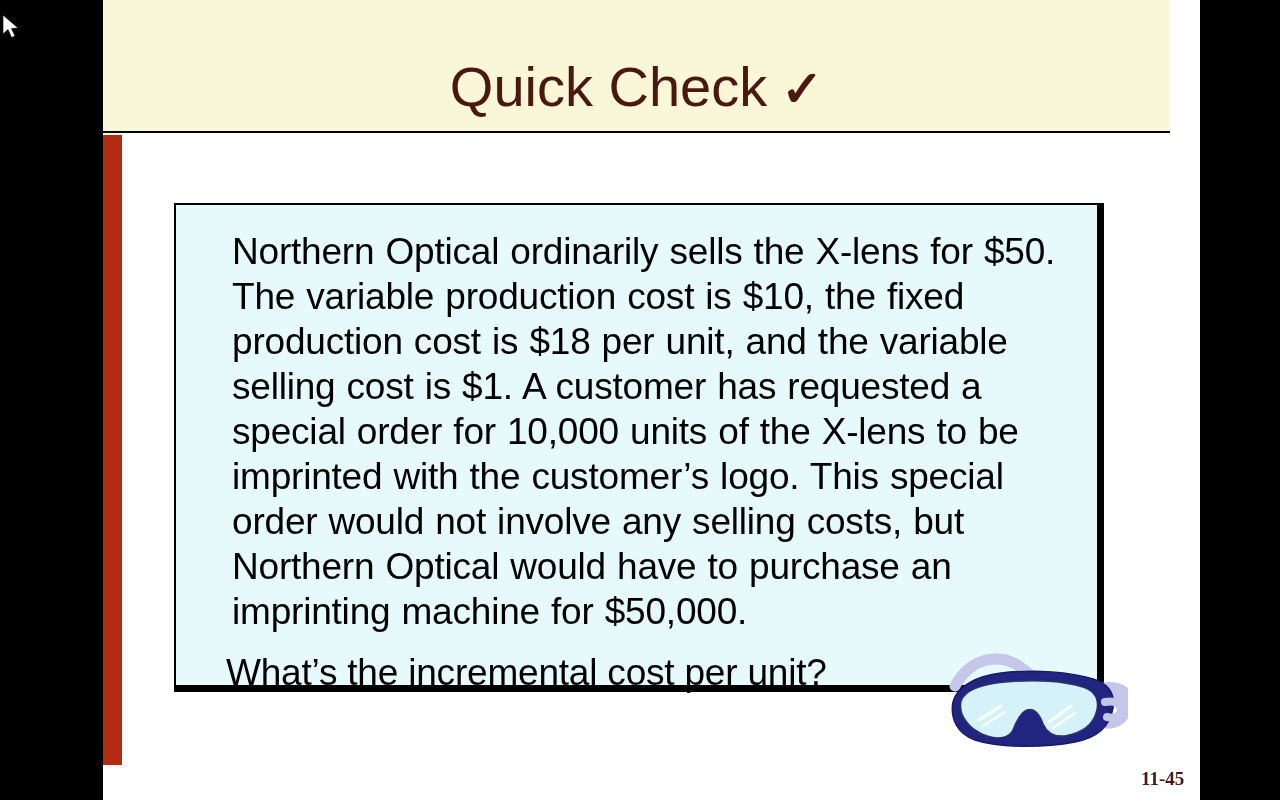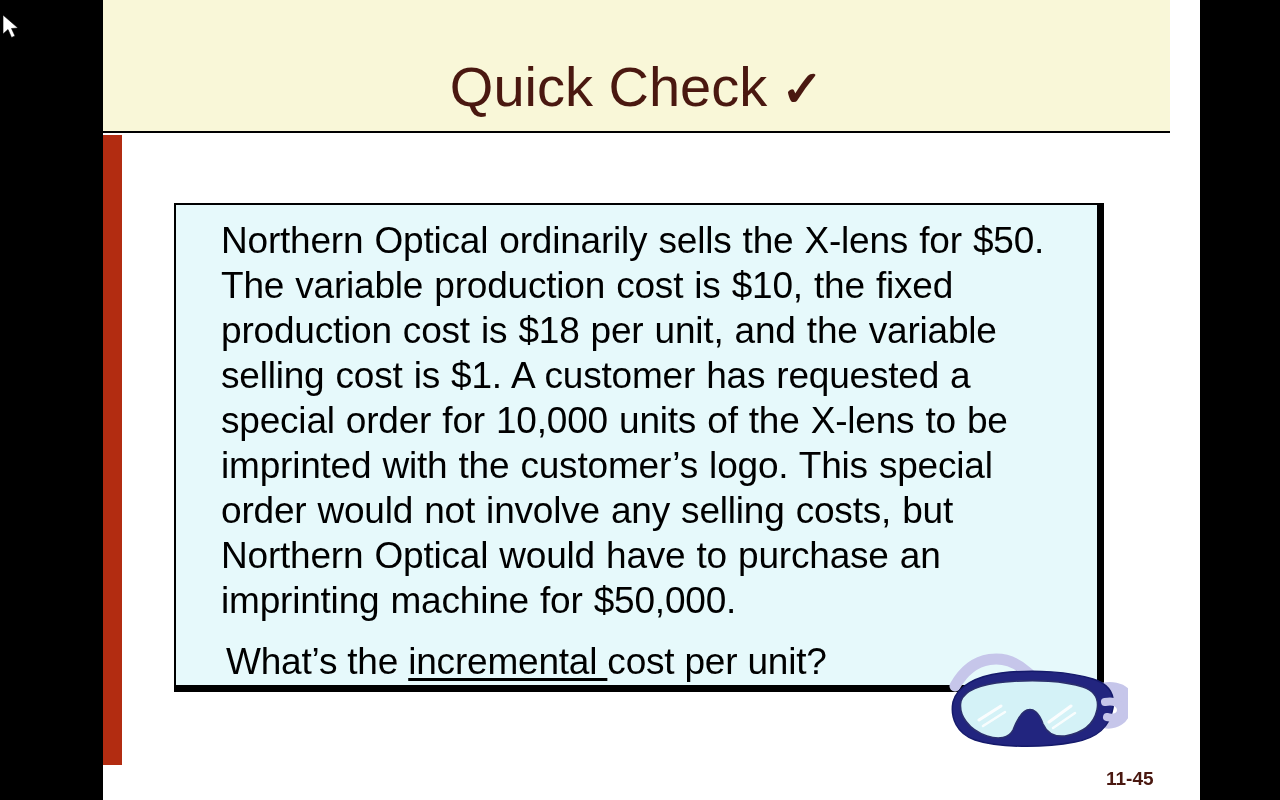--- a/index.html
+++ b/index.html
@@ -91,21 +91,21 @@
     height: 489px;
     background: #e6f9fb;
     border: 2px solid #000000;
     border-right-width: 7px;
     border-bottom-width: 7px;
     box-sizing: border-box;
     padding: 12px 18px 6px 44px;
   }
 
   .para {
-    margin: 1px;
+    margin: 12px;
     font-family: "Liberation Sans", sans-serif;
     font-size: 37px;
     line-height: 45px;
     color: #000000;
     letter-spacing: -0.2px;
     word-spacing: 1px;
   }
   .para-question {
     margin: 16px 0 0 6px;
     font-family: Liberation Sans, sans-serif;
@@ -125,23 +125,23 @@
     position: absolute;
     left: 840px;   
     top: 640px;
     width: 185px;
     height: 122px;
   }
 
   
   #slide-number {
     position: absolute;
-    left: 1003px;   
+    left: 1038px;   
     top: 768px;
-    font-family: Liberation Sans, sans-serif;
+    font-family: Liberation Serif, serif;
     font-size: 19px;
     font-weight: 700;
     color: #4a1810;
     letter-spacing: 0px;
   }
 </style>
 </head>
 <body>
 
 <div id="screen">

